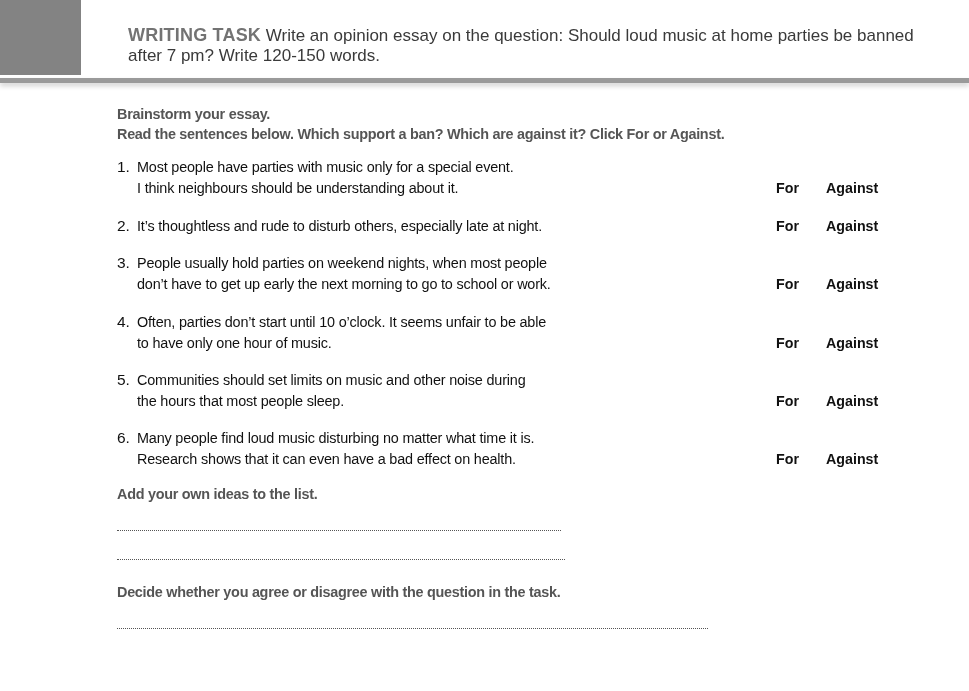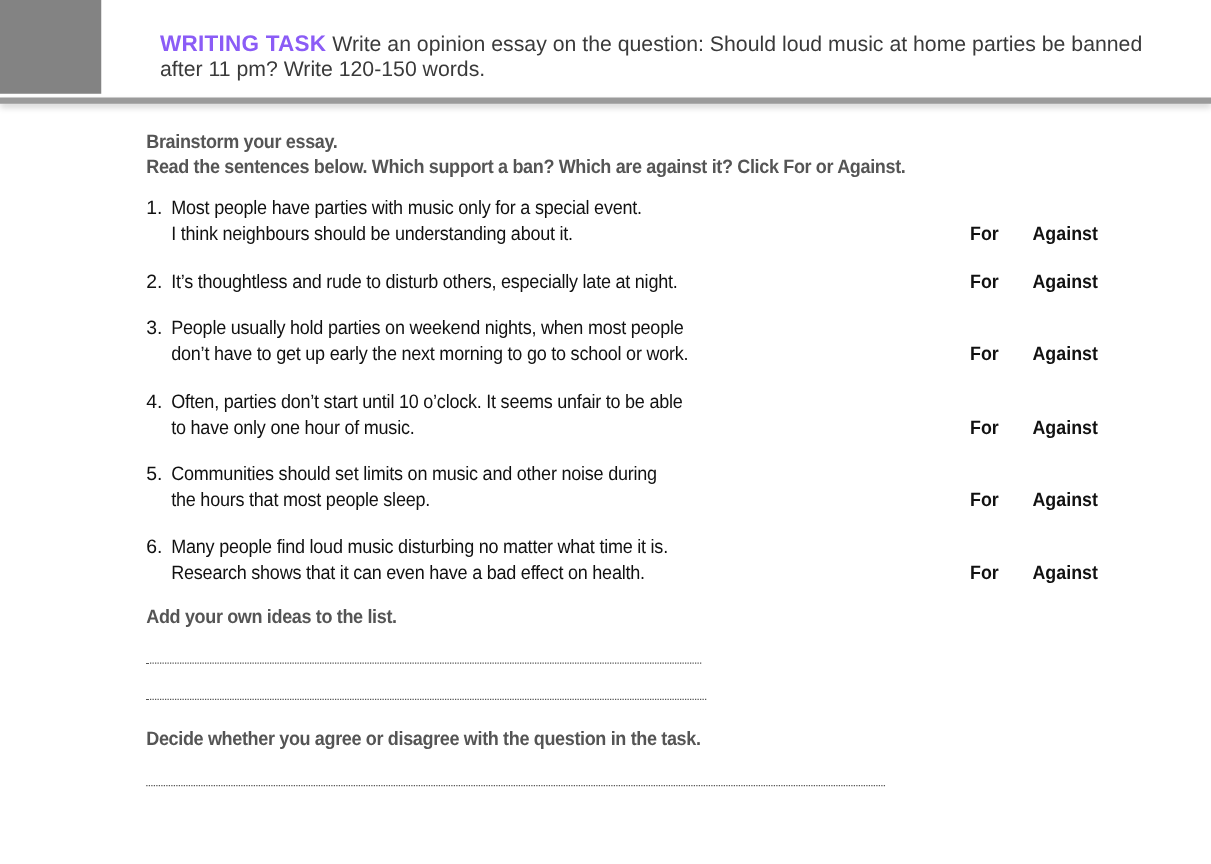--- a/index.html
+++ b/index.html
@@ -40,21 +40,21 @@
       position: absolute;
       left: 128px;
       top: 25px;
       width: 790px;
       font-size: 17px;
       line-height: 20px;
       color: #3a3a3a;
     }
     .task-label {
       font-weight: bold;
-      color: #8b5cf6;
+      color: #737373;
       letter-spacing: 0.2px;
       font-size: 18px;
     }
     .content {
       position: absolute;
       left: 117px;
       top: 104px;
       width: 800px;
       font-family: "Liberation Sans", sans-serif;
     }
@@ -106,21 +106,21 @@
       position: absolute;
       border-bottom: 1px dotted #555555;
       height: 0;
     }
   </style>
 </head>
 <body>
 
 <div class="header">
   <div class="grey-block"></div>
-  <div class="task-text"><span class="task-label">WRITING TASK</span><span> Write an opinion essay on the question: Should loud music at home parties be banned after 11 pm? Write 120-150 words.</span></div>
+  <div class="task-text"><span class="task-label">WRITING TASK</span><span> Write an opinion essay on the question: Should loud music at home parties be banned after 7 pm? Write 120-150 words.</span></div>
 </div>
 <div class="header-rule"></div>
 
 <div class="content">
   <div class="instr" style="position:absolute; top:0;">Brainstorm your essay.</div>
   <div class="instr" style="position:absolute; top:20px;">Read the sentences below. Which support a ban? Which are against it? Click For or Against.</div>
 
   <div class="item" style="top:52px; height:42px;">
     <span class="item-num">1.</span>
     <span class="item-text">Most people have parties with music only for a special event.</span>

